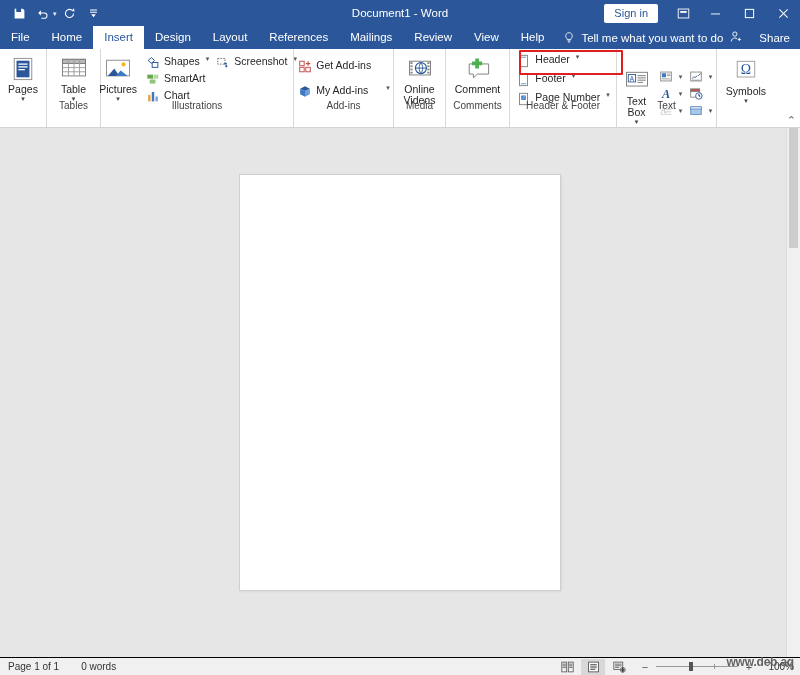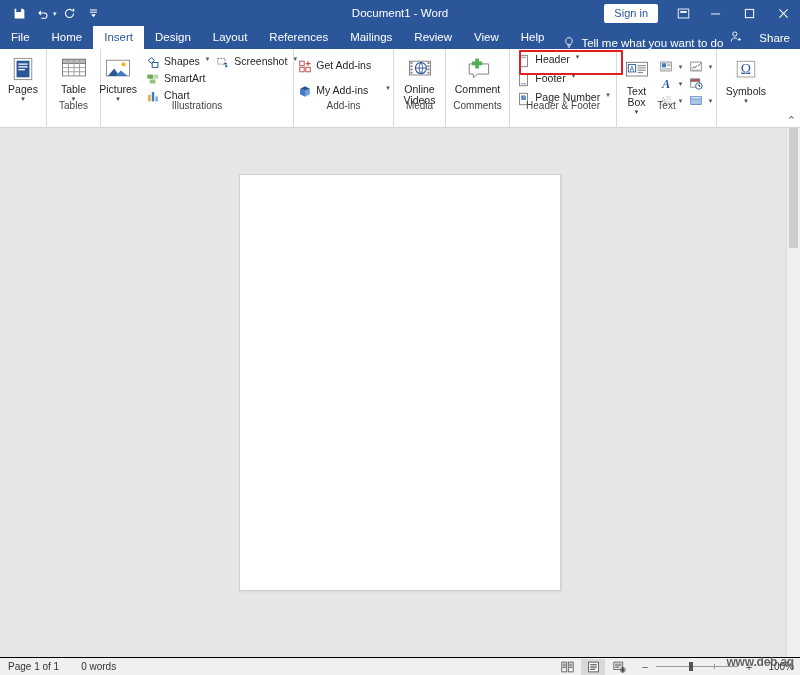--- a/index.html
+++ b/index.html
@@ -42,21 +42,21 @@
   .tabbar{
     height:23px;background:#2b579a;display:flex;align-items:flex-end;flex:0 0 23px;
     position:relative;
   }
   .tab{
     color:#fff;font-size:11.5px;padding:0 11px;height:23px;line-height:23px;
     white-space:nowrap;
   }
   .tab.active{background:#fff;color:#2b579a;}
   .tellme{
-    display:flex;align-items:flex-end;gap:6px;color:#fff;font-size:11.5px;
+    display:flex;align-items:center;gap:6px;color:#fff;font-size:11.5px;
     margin-left:8px;height:23px;
   }
   .tellme svg{display:block;}
   .share{
     margin-left:auto;margin-right:10px;display:flex;align-items:center;gap:16px;
     color:#fff;font-size:11.5px;height:23px;justify-content:center;
   }
 
   
   .ribbon{
@@ -440,21 +440,21 @@
             </span>
             <span>Page Number</span>
             <span class="caret">▾</span>
           </div>
         </div>
       </div>
       <div class="rgroup-label">Header &amp; Footer</div>
     </div>
 
     <div class="rgroup" style="width:93px">
-      <div class="rgroup-body" style="padding-top:6px">
+      <div class="rgroup-body" style="padding-top:16px">
         <div class="bigbtn" style="width:38px">
           <span class="ic">
             <svg width="26" height="22" viewBox="0 0 28 24">
               <rect x="2.5" y="2.5" width="23" height="15" fill="#fff" stroke="#7a7a7a"></rect>
               <rect x="4.5" y="5" width="8" height="8" fill="none" stroke="#2b579a" stroke-width="1"></rect>
               <text x="8.5" y="11.5" font-size="7" fill="#2b579a" text-anchor="middle" font-family="Liberation Sans">A</text>
               <g fill="#8a8a8a">
                   <rect x="14.5" y="5.5" width="9" height="1.2"></rect>
                   <rect x="14.5" y="8" width="9" height="1.2"></rect>
                   <rect x="14.5" y="10.5" width="9" height="1.2"></rect>

